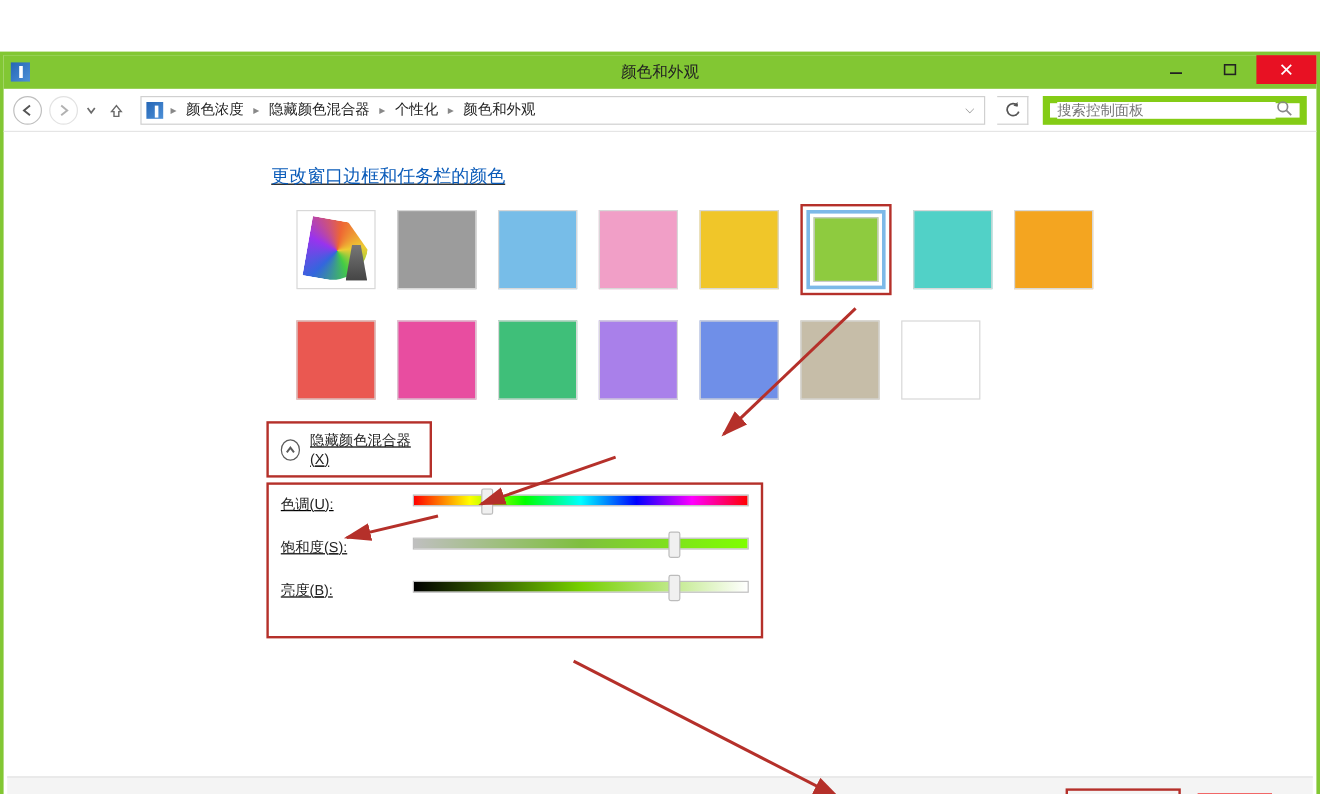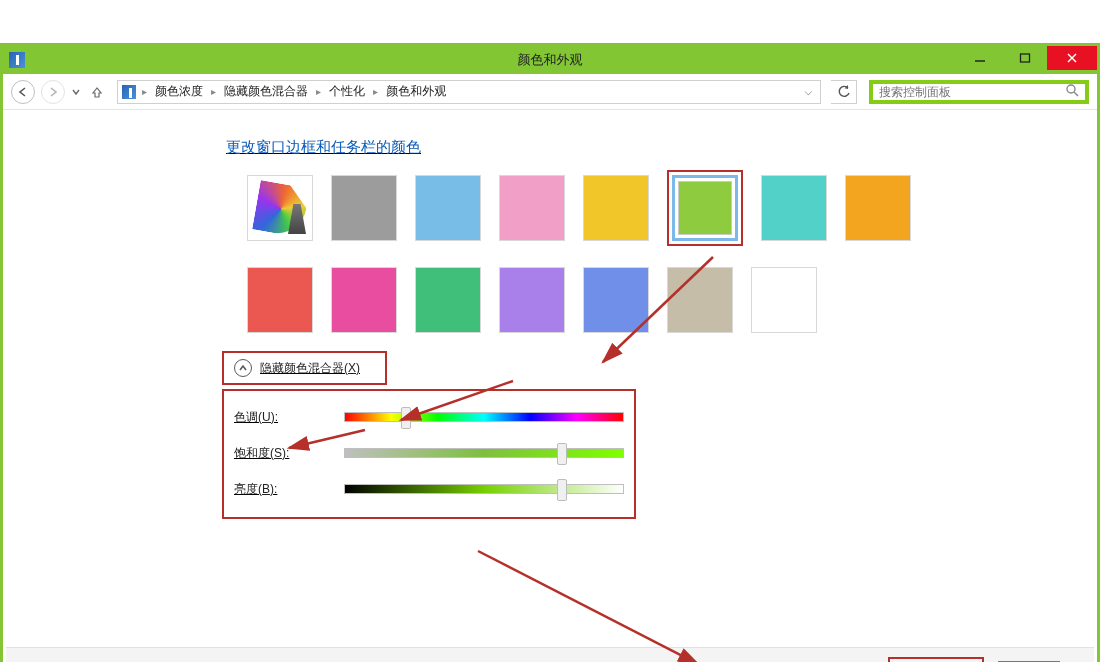--- a/index.html
+++ b/index.html
@@ -21,21 +21,21 @@
 .navbtn.disabled { opacity:.45; }
 .navbtn svg{display:block;}
 .dropdown-caret { width:10px; text-align:center; color:#6b6b6b; }
 .up-arrow { width:20px; height:20px; display:flex; align-items:center; justify-content:center; color:#6b6b6b; }
 .addrbar { flex:1; height:24px; border:1px solid #d0d0d0; display:flex; align-items:center; padding:0 4px; gap:4px; margin:0 4px; }
 .addrbar .crumb { color:#222; padding:0 2px; white-space:nowrap;}
 .addrbar .sep { color:#888; font-size:10px; padding:0 2px;}
 .addrbar .spacer { flex:1; }
 .addrbar .addr-drop { color:#777; font-size:10px; padding:0 4px;}
 .refresh { width:26px; height:24px; border:1px solid #d0d0d0; border-left:none; display:flex; align-items:center; justify-content:center; color:#555; }
-.searchbox { width:220px; height:24px; border:4px solid #84cc16; margin-left:6px; display:flex; align-items:center; padding:0 6px; }
+.searchbox { width:220px; height:24px; border:6px solid #84cc16; margin-left:6px; display:flex; align-items:center; padding:0 6px; }
 .searchbox input { border:none; outline:none; flex:1; font-size:12px; color:#888; }
 .search-icon { color:#888; }
 
 .content { padding: 28px 0 0 223px; position:relative; height: calc(100% - 28px - 36px - 50px); text-decoration: underline; }
 .heading { color:#0a5bb9; font-size:15px; margin-bottom:18px; }
 
 .swatch-rows { display:flex; flex-direction:column; gap:16px; margin-left:21px; }
 .swatch-row { display:flex; gap:18px; }
 .swatch { width:66px; height:66px; border:1px solid #d8d8d8; }
 .swatch.auto { background:#fff; position:relative; overflow:hidden; }
@@ -44,26 +44,26 @@
 .swatch.selected-outer { border:2px solid #b5302a; padding:3px; width:76px;height:76px; transform: translateY(-5px);}
 .swatch.selected-outer .inner{ width:100%;height:100%; border:3px solid #7db9e8; padding:3px; box-sizing:border-box;}
 .swatch.selected-outer .inner .fill{width:100%;height:100%;border:1px solid #cacaca;}
 
 .intensity-box { border:2px solid #b5302a; margin-top:24px; padding:6px 10px; width:414px; display:flex; align-items:center; gap:12px; position:relative; margin-left:-4px;}
 .label { color:#222; font-size:12px; }
 .label u{text-decoration:underline;}
 .slider-track { position:relative; flex:1; height:4px; background:#dcdcdc; border-radius:2px;}
 .slider-thumb { position:absolute; top:-8px; width:10px; height:20px; background:#f0f0f0; border:1px solid #bcbcbc; border-radius:2px;}
 
-.mixer-toggle { border:2px solid #b5302a; margin-top:18px; padding:6px 10px; width:165px; display:flex; align-items:center; gap:8px; margin-left:-4px;}
+.mixer-toggle { border:2px solid #b5302a; margin-top:18px; padding:6px 10px; width:138px; display:flex; align-items:center; gap:8px; margin-left:-4px;}
 .chevcircle{width:18px;height:18px;border:1.5px solid #5a5a5a;border-radius:50%;display:flex;align-items:center;justify-content:center;}
 .chevcircle svg{display:block;}
 
 .mixer-box { border:2px solid #b5302a; margin-top:4px; padding:8px 10px 10px 10px; width:414px; margin-left:-4px;}
-.mixer-row { display:flex; align-items:center; height:36px; }
+.mixer-row { display:flex; align-items:flex-start; height:36px; }
 .mixer-row .label{ width:110px; }
 .gradient-track{ position:relative; flex:1; height:10px; border:1px solid #bfbfbf; }
 .hue-grad{background:linear-gradient(to right,#ff0000,#ffff00,#00ff00,#00ffff,#0000ff,#ff00ff,#ff0000);}
 .sat-grad{background:linear-gradient(to right,#bfbfbf,#7fbf3f,#7fff00);}
 .lum-grad{background:linear-gradient(to right,#000000,#76d000,#ffffff);}
 .gradient-track .slider-thumb{top:-6px;height:22px;}
 
 .footer { position:absolute; left:3px; right:3px; bottom:3px; height:50px; border-top:1px solid #e1e1e1; background:#f4f4f4; display:flex; align-items:center; justify-content:flex-end; padding-right:34px; gap:14px; }
 .btn { height:24px; padding:0 18px; border:1px solid #ef4444; background:#f8f8f8; font-size:12px; display:flex; align-items:center; box-shadow: inset 0 -1px 0 rgba(0,0,0,.04);}
 .btn-highlight{ border:2px solid #b5302a; padding:3px; }

